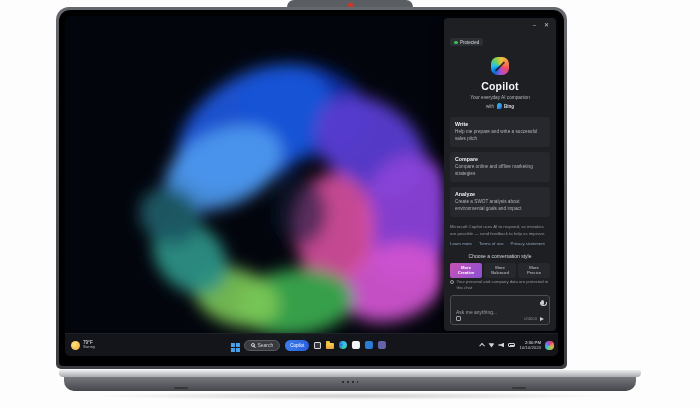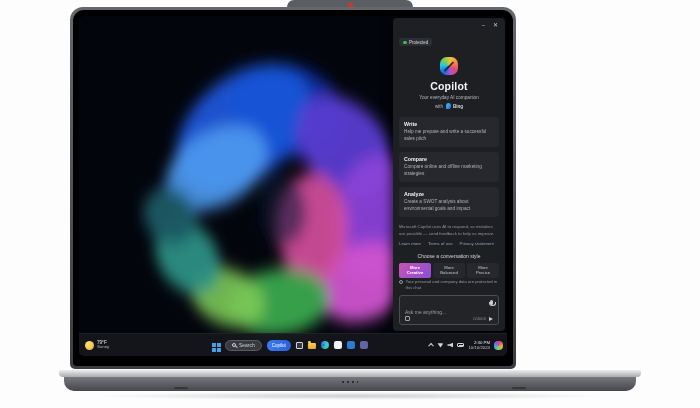--- a/index.html
+++ b/index.html
@@ -1,20 +1,20 @@
 <!DOCTYPE html>
 <html><head>
 <meta charset="utf-8">
 <style>
   * { box-sizing: border-box; margin: 0; padding: 0; }
   html,body { width:700px; height:408px; background:#fdfdfd; overflow:hidden;
     font-family:"Liberation Sans", sans-serif; }
 
   
-  .laptop-lid { position:absolute; left:70px; top:7px; width:446px; height:362px;
+  .laptop-lid { position:absolute; left:56px; top:7px; width:511px; height:362px;
     background:linear-gradient(180deg,#65686c,#3b3d41); border-radius:13px 13px 5px 5px; }
   .camera-notch { position:absolute; left:287px; top:0; width:126px; height:12px;
     background:#5a5d61; border-radius:7px 7px 0 0; }
   .camera-dot { position:absolute; left:50%; top:3px; width:5px; height:5px; margin-left:-2.5px;
     border-radius:50%; background:#c6392c; box-shadow:0 0 2px #d6453a; }
   .screen-black { position:absolute; inset:3px; background:#000; border-radius:11px 11px 4px 4px; }
   .display { position:absolute; left:6px; right:6px; top:6px; bottom:10px;
     background:#04060e; border-radius:5px; overflow:hidden; }
   .base-top { position:absolute; left:59px; top:370px; width:582px; height:7px;
     background:linear-gradient(180deg,#ecedef,#a9abaf); border-radius:2px 2px 4px 4px; }

